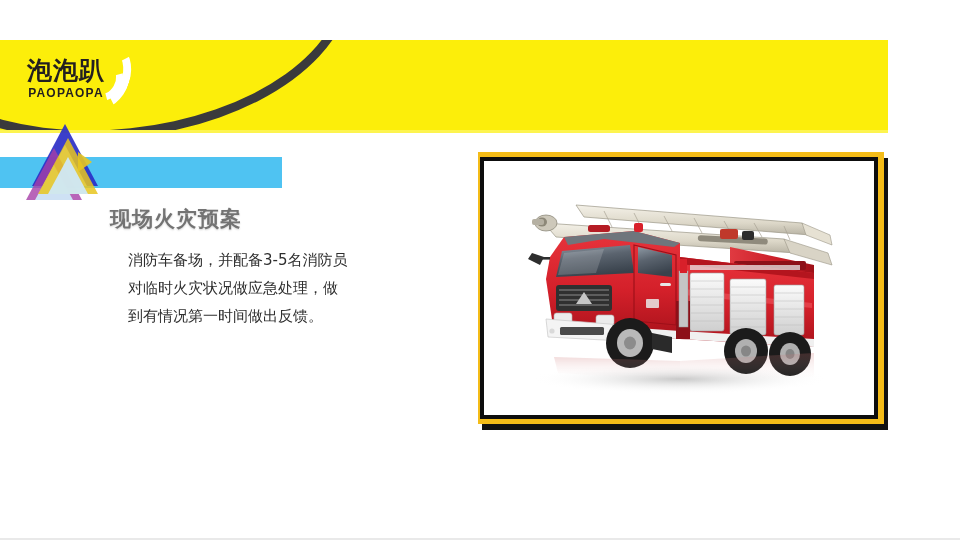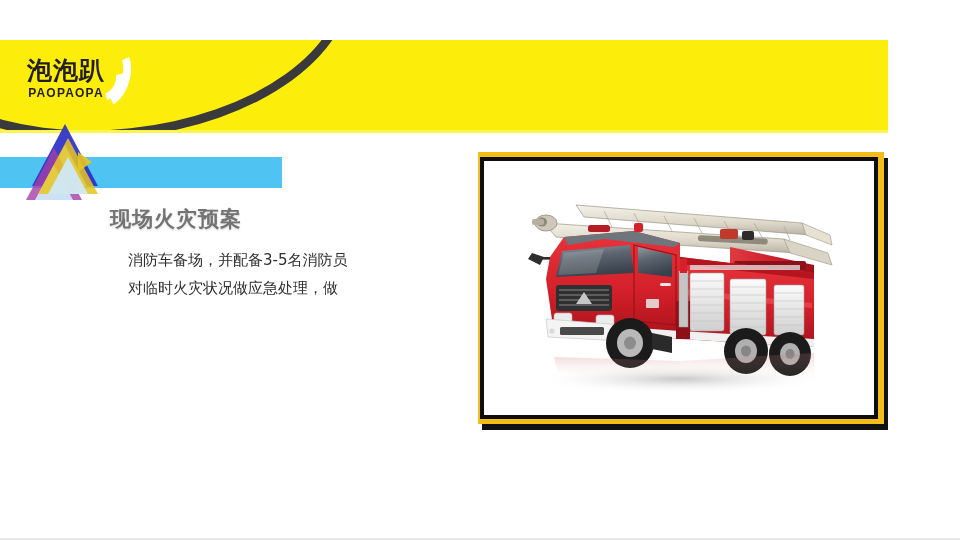--- a/index.html
+++ b/index.html
@@ -313,20 +313,21 @@
     <div class="tri tri-gold"></div>
     <div class="tri tri-gold-in"></div>
     <div class="tri tri-arrow"></div>
   </div>
 
   <div class="title-text">现场火灾预案</div>
 
   <div class="body-copy">
     <div class="line">消防车备场，并配备3-5名消防员</div>
     <div class="line">对临时火灾状况做应急处理，做</div>
+    <div class="line">到有情况第一时间做出反馈。</div>
   </div>
 
   <div class="photo-frame">
     <div class="frame-shadow"></div>
     <div class="frame-gold"></div>
     <div class="frame-black"></div>
     <div class="photo-canvas">
 
       <svg class="truck" viewBox="0 0 390 254">
         <defs>

